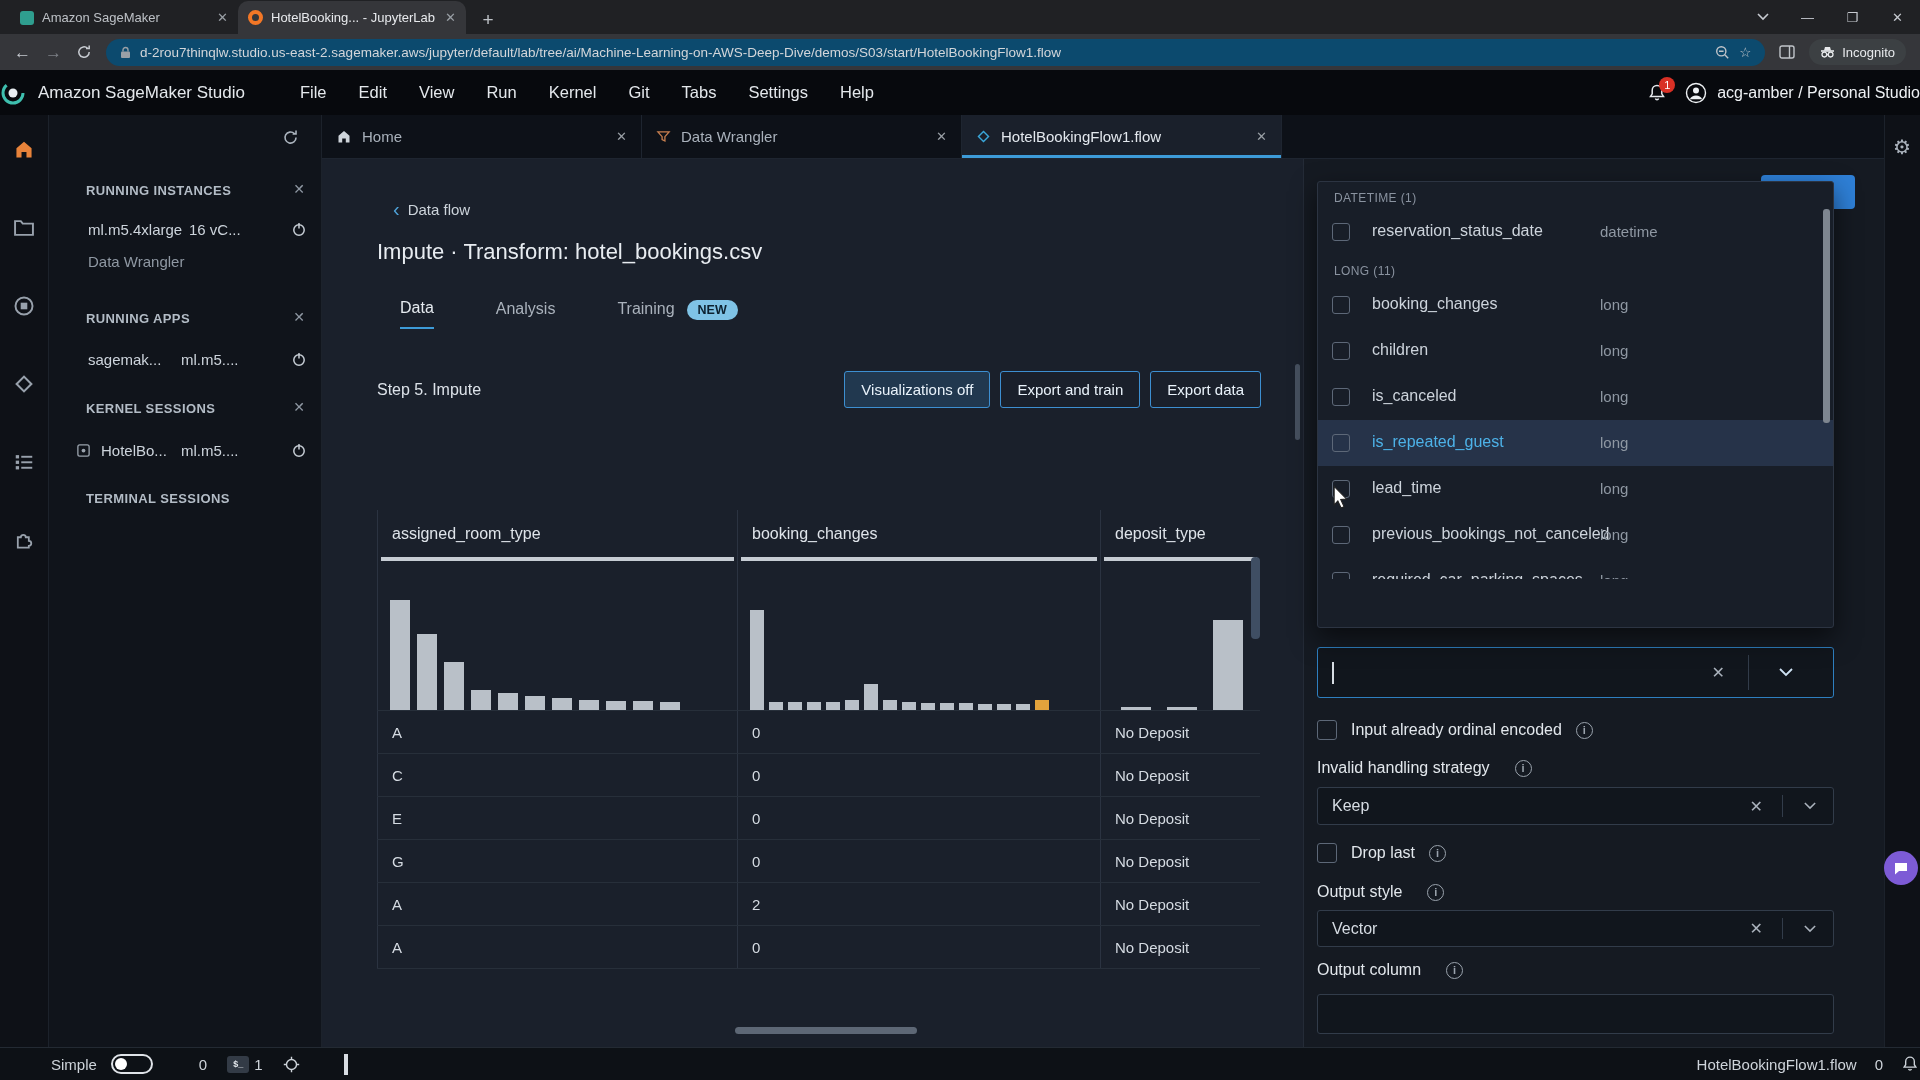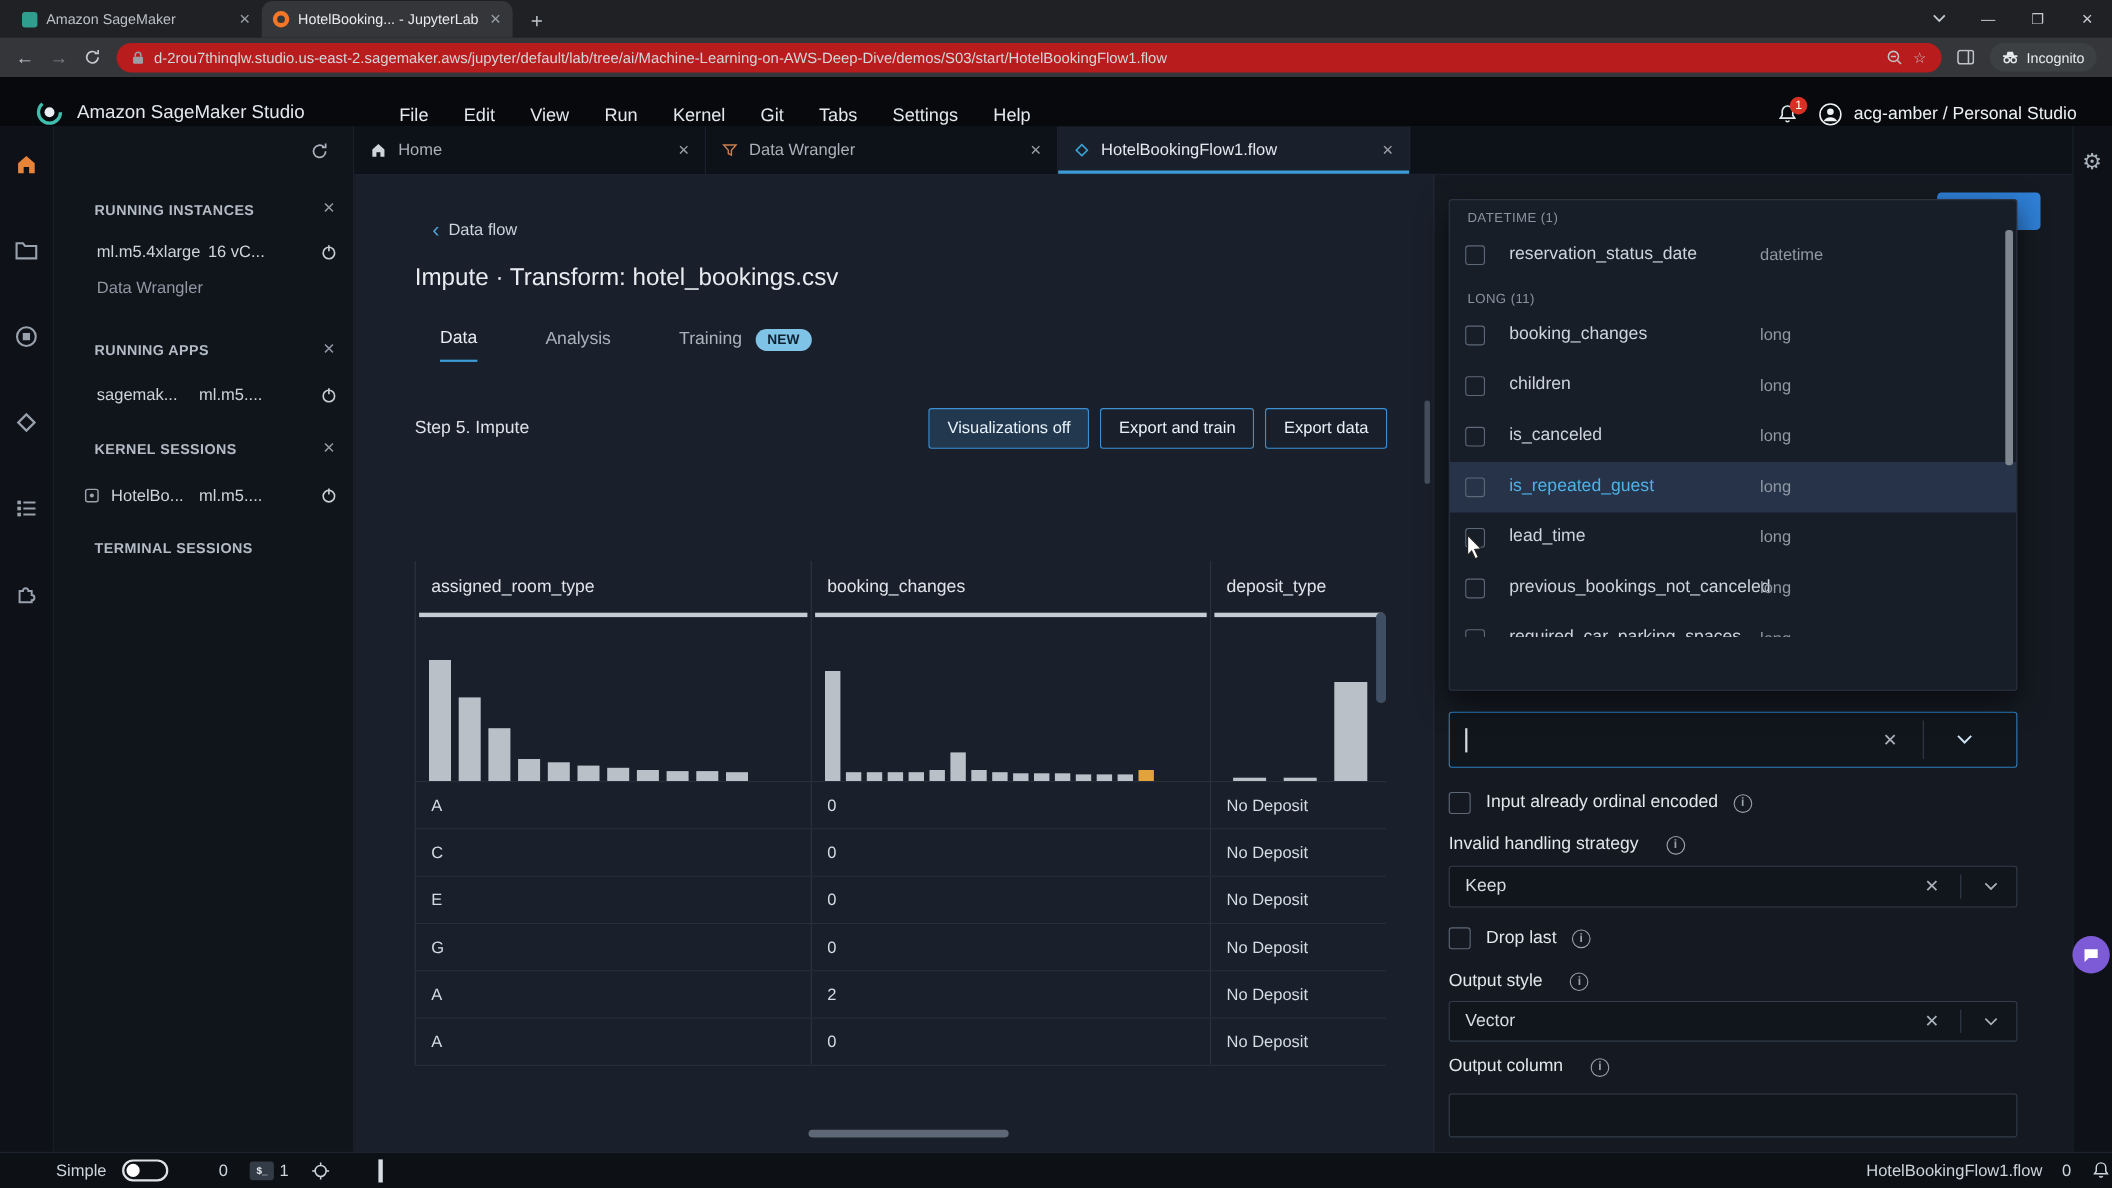--- a/index.html
+++ b/index.html
@@ -19,31 +19,31 @@
   .fav1{background:#2f9e8f}
   .fav2{border-radius:50%;background:transparent;border:4px solid #f37726;width:15px;height:15px}
   .tx{color:#9aa0a6;font-size:13px;flex:none}
   .newtab{width:28px;height:28px;display:grid;place-items:center;color:#bdc1c6;font-size:19px;margin-left:8px}
   .winctl{position:absolute;right:0;top:0;height:34px;display:flex;align-items:center}
   .wc{width:45px;height:34px;display:grid;place-items:center;color:#c7cbd1;font-size:13px}
 
   .toolbar{height:36px;background:#35363a;display:flex;align-items:center;gap:14px;padding:0 14px}
   .navic{color:#c7cbd1;font-size:17px;line-height:1}
   .navic.dim{color:#7d8187}
-  .urlbar{flex:1;height:27px;background:#b91c1c;border-radius:14px;display:flex;align-items:center;gap:9px;
+  .urlbar{flex:1;height:27px;background:#0c4a6e;border-radius:14px;display:flex;align-items:center;gap:9px;
     padding:0 14px;color:#d3d6da;font-size:13.5px;min-width:0}
   .urltext{flex:1;white-space:nowrap;overflow:hidden;text-overflow:ellipsis}
   .urlic{color:#c0c4c9;flex:none}
   .incog{height:26px;border-radius:13px;background:#3c4043;display:flex;align-items:center;gap:7px;
     padding:0 11px;color:#e8eaed;font-size:13px}
 
   
-  .menubar{height:45px;background:#07090d;display:flex;align-items:flex-end;color:#e4e8ec;padding:0 32px}
+  .menubar{height:45px;background:#07090d;display:flex;align-items:center;color:#e4e8ec;padding:0 0}
   .brand{display:flex;align-items:center;gap:12px;font-size:17px}
-  .menus{display:flex;gap:32px;margin-left:86px;font-size:16.5px}
+  .menus{display:flex;gap:32px;margin-left:55px;font-size:16.5px}
   .menus span{cursor:default}
   .mb-right{margin-left:auto;display:flex;align-items:center;gap:18px}
   .bellwrap{position:relative}
   .badge{position:absolute;top:-6px;right:-8px;min-width:16px;height:16px;background:#d93025;color:#fff;
     border-radius:8px;font-size:11px;display:grid;place-items:center;padding:0 4px}
   .acct{display:flex;align-items:center;gap:10px;font-size:16px;color:#eef1f4}
 
   
   .bodyrow{display:flex;height:932px}
   .activity{width:49px;background:#0e1117;border-right:1px solid #1c222b;display:flex;flex-direction:column;

